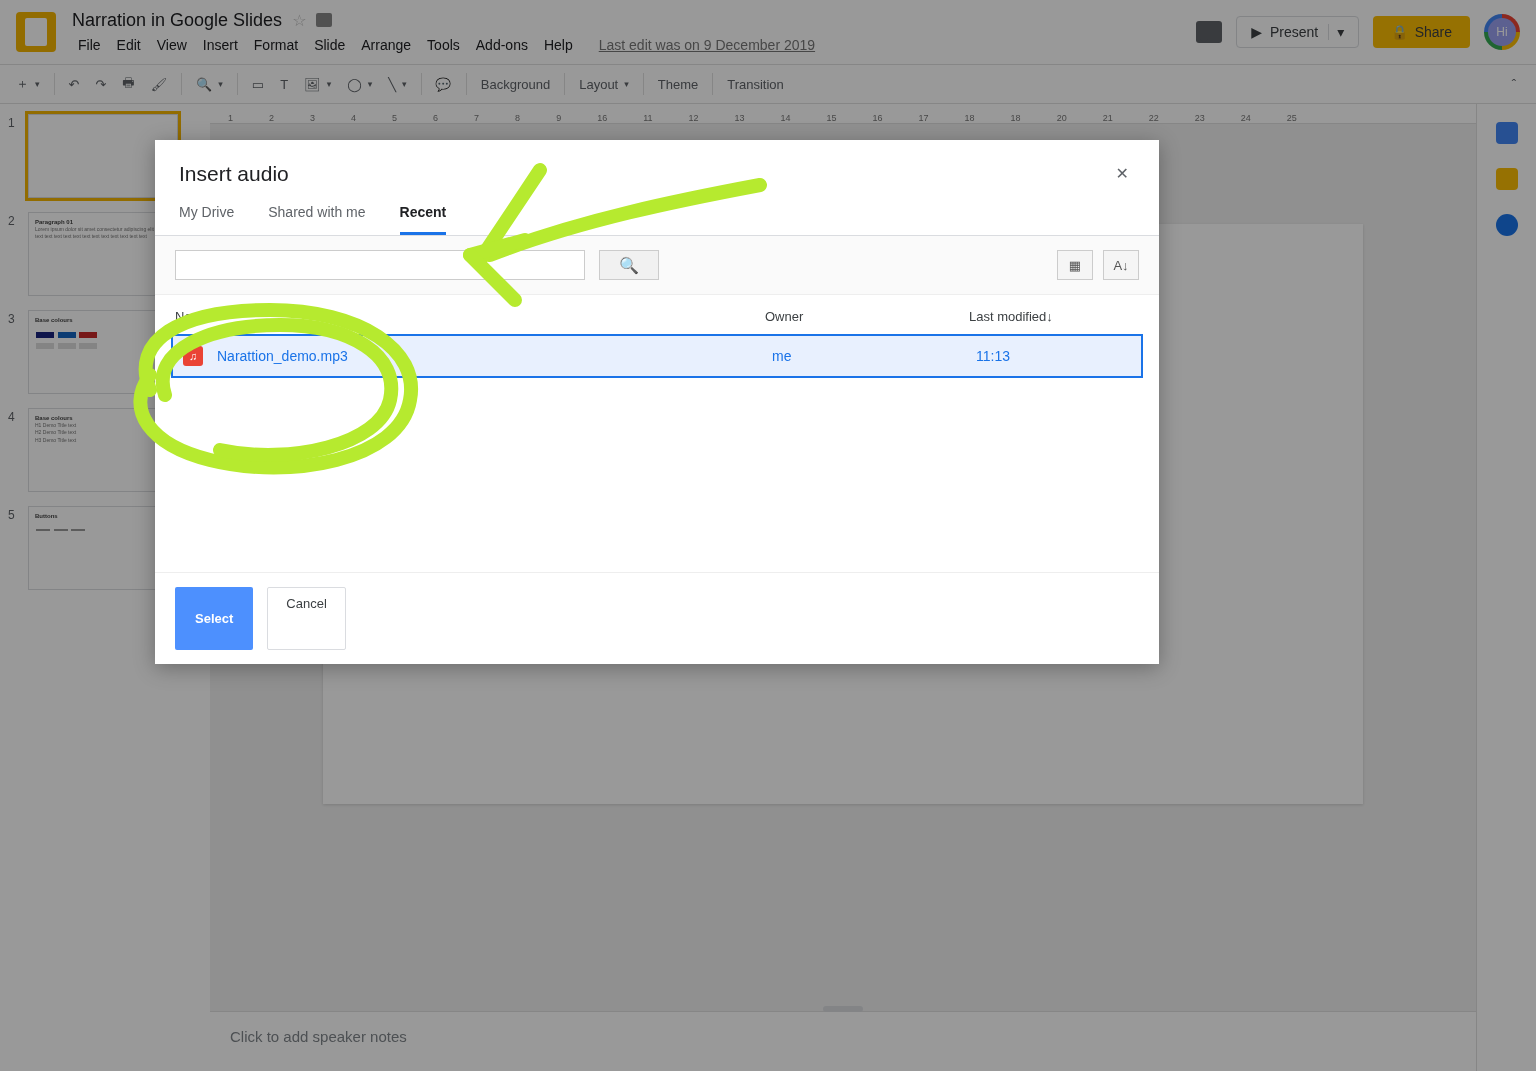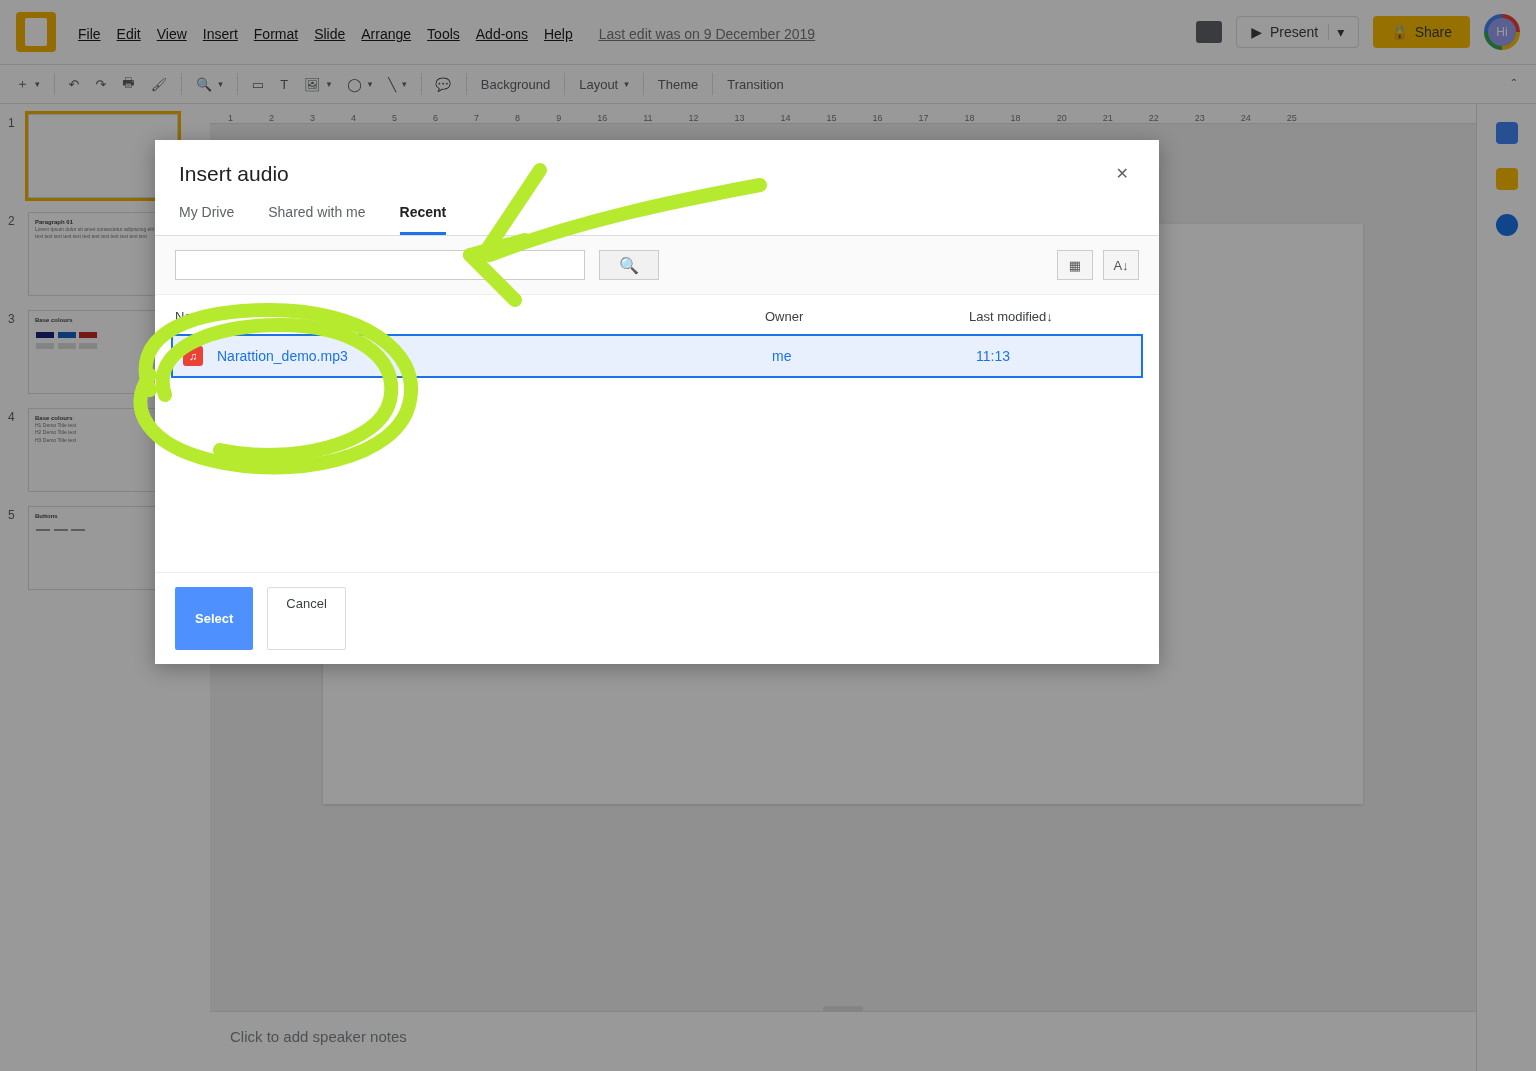--- a/index.html
+++ b/index.html
@@ -6,21 +6,21 @@
 body { width: 1536px; height: 1071px; background: #fff; position: relative; overflow: hidden; }
 
 
 .header { height: 64px; display: flex; align-items: center; padding: 0 16px; }
 .logo { width: 40px; height: 40px; background: #f4b400; border-radius: 4px; display:flex; align-items:center; justify-content:center; margin-right: 16px; }
 .logo-inner { width: 22px; height: 28px; background:#fff; border-radius:2px; }
 .title-area { flex: 1; }
 .doc-title { font-size: 18px; color:#202124; display:flex; align-items:center; gap:10px; }
 .star-icon { color:#bbb; font-size:16px; }
 .folder-icon { width:16px; height:14px; background:#888; border-radius:2px; display:inline-block; }
-.menubar { display:flex; gap:4px; margin-top: 4px; font-size:14px; color:#202124;text-decoration:underline; }
+.menubar { display:flex; gap:4px; margin-top: 4px; font-size:14px; color:#202124; }
 .menubar span { padding: 2px 6px; cursor:pointer; }
 .last-edit { color:#777; text-decoration: underline; margin-left:10px; }
 .header-right { display:flex; align-items:center; gap:14px; }
 .comment-icon { width:26px; height:22px; background:#5f6368; border-radius:3px; position:relative; }
 .comment-icon:after { content:""; position:absolute; bottom:-4px; left:4px; border:4px solid transparent; border-top-color:#5f6368; }
 .present-btn { display:flex; align-items:center; gap:8px; border:1px solid #dadce0; padding:7px 14px; border-radius:4px; font-size:14px; font-weight:500; color:#3c4043; }
 .present-drop { border-left:1px solid #dadce0; padding-left:8px; margin-left:2px; }
 .share-btn { background:#fbbc04; color:#3c4043; font-weight:500; font-size:14px; padding:8px 18px; border-radius:4px; display:flex; align-items:center; gap:6px; }
 .avatar { width:36px; height:36px; border-radius:50%; background: conic-gradient(#ea4335 0 90deg,#fbbc05 90deg 180deg,#34a853 180deg 270deg,#4285f4 270deg 360deg); display:flex; align-items:center; justify-content:center; }
 .avatar-inner { width:28px; height:28px; border-radius:50%; background:#9aa0f0; color:#fff; font-size:12px; display:flex; align-items:center; justify-content:center; }
@@ -81,20 +81,25 @@
 .anno { position:absolute; pointer-events:none; }
 </style>
 </head>
 <body>
 
 <div class="header">
   <div class="logo">
       <div class="logo-inner"></div>
     </div>
   <div class="title-area">
+    <div class="doc-title">
+      <span>Narration in Google Slides</span>
+      <span class="star-icon">☆</span>
+      <span class="folder-icon"></span>
+    </div>
     <div class="menubar">
       <span>File</span>
       <span>Edit</span>
       <span>View</span>
       <span>Insert</span>
       <span>Format</span>
       <span>Slide</span>
       <span>Arrange</span>
       <span>Tools</span>
       <span>Add-ons</span>

